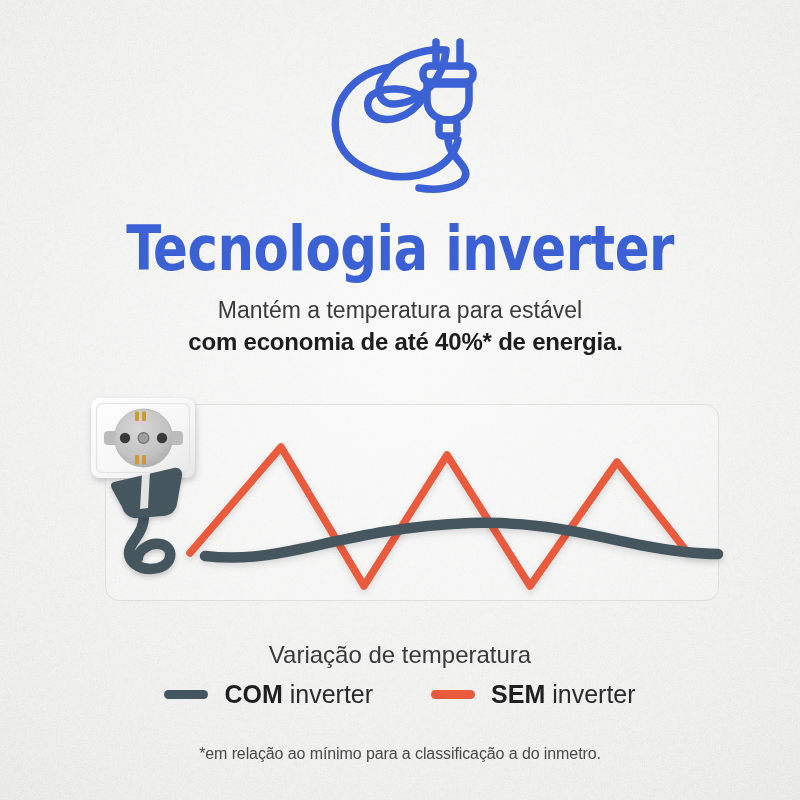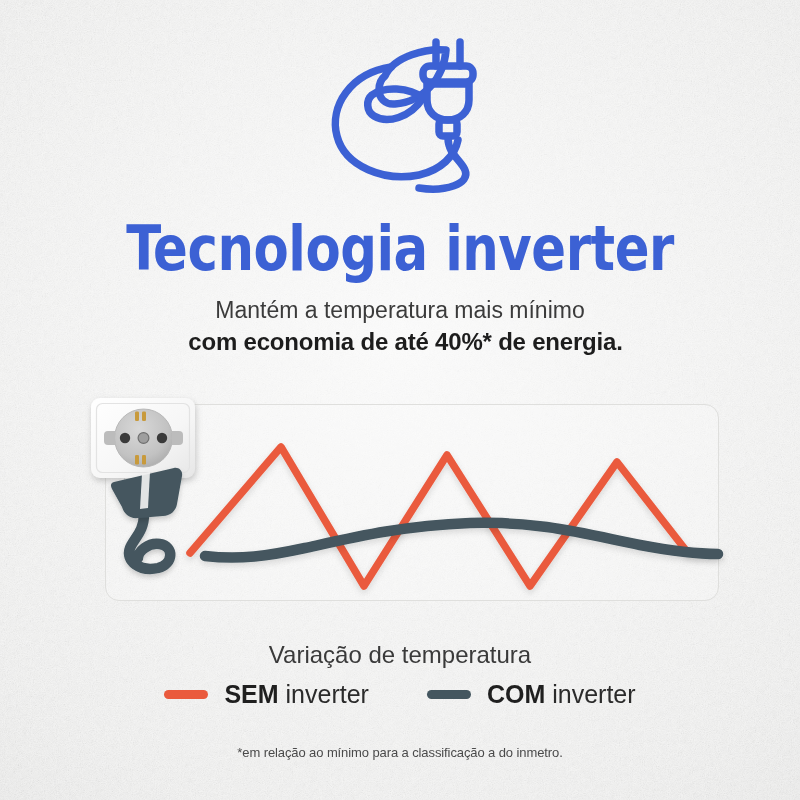--- a/index.html
+++ b/index.html
@@ -85,21 +85,21 @@
   }
   .legend-item { display:flex; align-items:center; gap:16px; }
   .swatch { width:44px; height:9px; border-radius:5px; display:block; }
   .legend-label { font-size:25px; color:#1f1f1f; white-space:nowrap; }
   .legend-label b { font-weight:bold; }
   .legend-label span { font-weight:normal; color:#2b2b2b; }
 
   .footnote {
     position:absolute; left:0; right:0; top:745px;
     text-align:center;
-    font-size:13px;
+    font-size:16px;
     color:#4a4a4a;
     letter-spacing:-0.1px;
   }
 </style>
 </head>
 <body>
 
 <svg id="texture" width="800" height="800">
   <defs>
     <filter id="plaster">
@@ -143,21 +143,21 @@
         <path d="M112 56 L154 56 L154 72 C154 84, 145 92, 133 92 C121 92, 112 84, 112 72 Z"></path>
 
         <rect x="124" y="92" width="18" height="16" rx="4"></rect>
 
         <path d="M133 110 C 133 126, 146 132, 150 142 C 156 156, 130 164, 104 160"></path>
       </g>
     </svg>
   </div>
 
   <div class="title">Tecnologia inverter</div>
-  <div class="sub1">Mantém a temperatura mais mínimo</div>
+  <div class="sub1">Mantém a temperatura para estável</div>
   <div class="sub2">com economia de até 40%* de energia.</div>
 
   <div class="panel"></div>
 
   <svg class="chart-svg" viewBox="0 370 800 250">
     <defs>
       <filter id="softshadow" x="-20%" y="-20%" width="140%" height="160%">
         <feDropShadow dx="0" dy="3" stdDeviation="3" flood-color="#000000" flood-opacity="0.13"></feDropShadow>
       </filter>
     </defs>
@@ -231,24 +231,24 @@
                L 60 132 C 52 133, 46 128, 44 121
                L 34 103 C 32 99, 33 97, 36 96 Z" fill="#44565f"></path>
 
       <path d="M64 88 L72 86 L70 122 L62 123 Z" fill="#f0f0f0" opacity="0.92"></path>
     </g>
   </svg>
 
   <div class="legend-title">Variação de temperatura</div>
   <div class="legend-row">
     <div class="legend-item">
+      <span class="swatch" style="background:#44565f"></span>
+      <span class="legend-label"><b>COM</b><span> inverter</span></span>
+    </div>
+    <div class="legend-item">
       <span class="swatch" style="background:#ea5a3d"></span>
       <span class="legend-label"><b>SEM</b><span> inverter</span></span>
     </div>
-    <div class="legend-item">
-      <span class="swatch" style="background:#44565f"></span>
-      <span class="legend-label"><b>COM</b><span> inverter</span></span>
-    </div>
   </div>
 
   <div class="footnote">*em relação ao mínimo para a classificação a do inmetro.</div>
 
 </div>
 
 </body></html>

